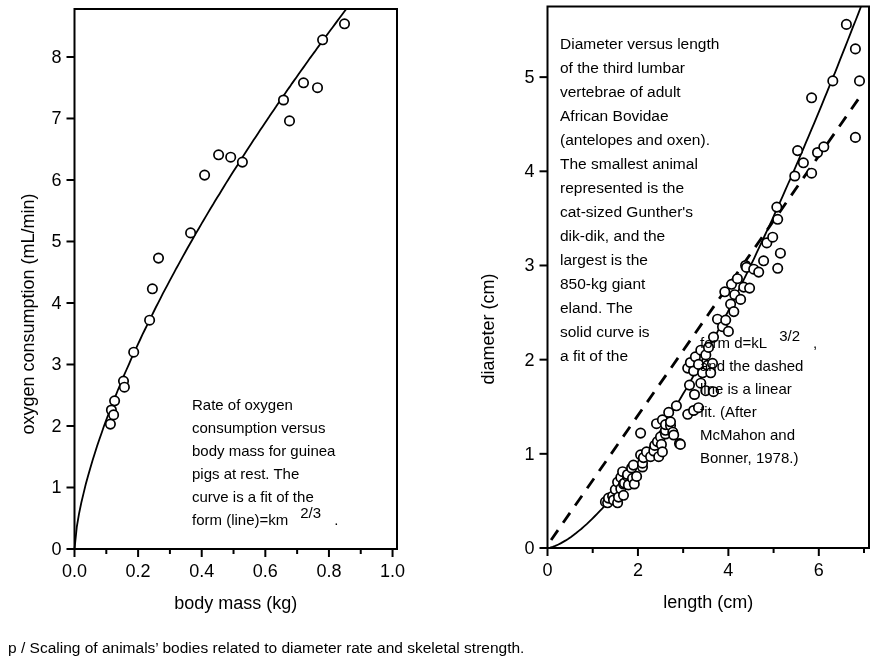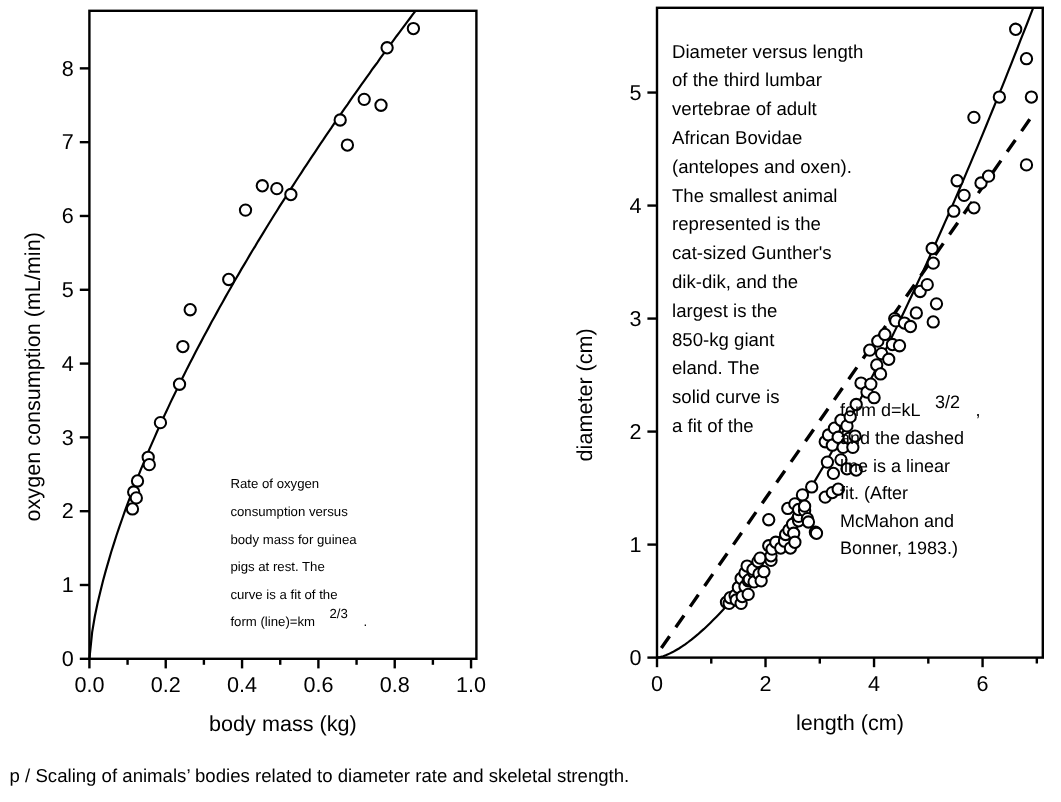--- a/index.html
+++ b/index.html
@@ -1,21 +1,21 @@
 <!DOCTYPE html>
 <html><head>
 <meta charset="utf-8">
 <style>
   html,body{margin:0;padding:0;background:#fff;}
   .fig{position:relative;width:884px;height:668px;background:#ffffff;
        font-family:"Liberation Sans",sans-serif;color:#000;overflow:hidden;}
   svg{position:absolute;left:0;top:0;}
   .ann{position:absolute;color:#000;}
   .ann .lines{white-space:pre-line;}
-  .ann-left{left:192px;top:393px;font-size:11px;line-height:23px;}
+  .ann-left{left:192px;top:393px;font-size:15px;line-height:23px;}
   .ann-r1{left:560px;top:32px;font-size:15.5px;line-height:24px;width:180px;}
   .ann-r2{left:700px;top:331px;font-size:15px;line-height:23px;width:150px;}
   .formula{white-space:nowrap;}
   .sup{position:relative;top:-7px;}
   .gap26{margin-left:12px;} .gap13{margin-left:13px;} .gap12{margin-left:12px;}
   .caption{position:absolute;left:8px;top:639px;font-size:15.5px;color:#000;}
 </style>
 </head>
 <body>
 
@@ -249,17 +249,17 @@
   </div>
 
   <div class="ann ann-r2">
     <div class="formula">
       <span>form d=kL</span><span class="sup gap12">3/2</span><span class="gap13">,</span>
     </div>
     <div class="lines">and the dashed
 line is a linear
 fit. (After
 McMahon and
-Bonner, 1983.)</div>
+Bonner, 1978.)</div>
   </div>
 
   <div class="caption">p / Scaling of animals’ bodies related to diameter rate and skeletal strength.</div>
 </div>
 
 </body></html>

